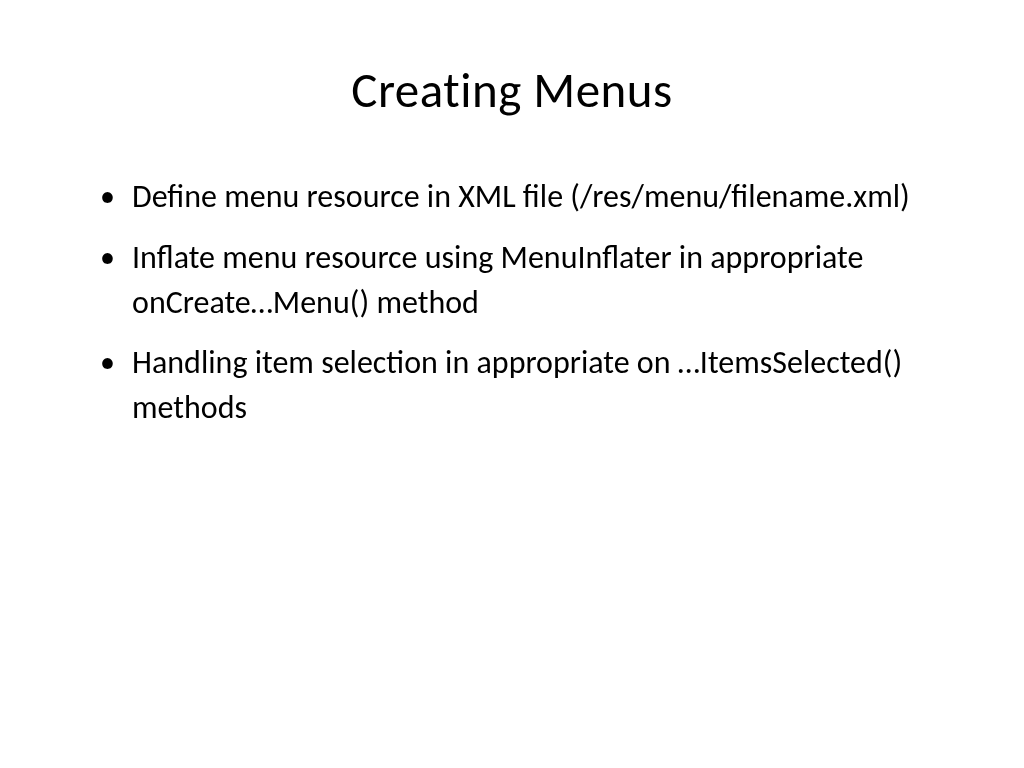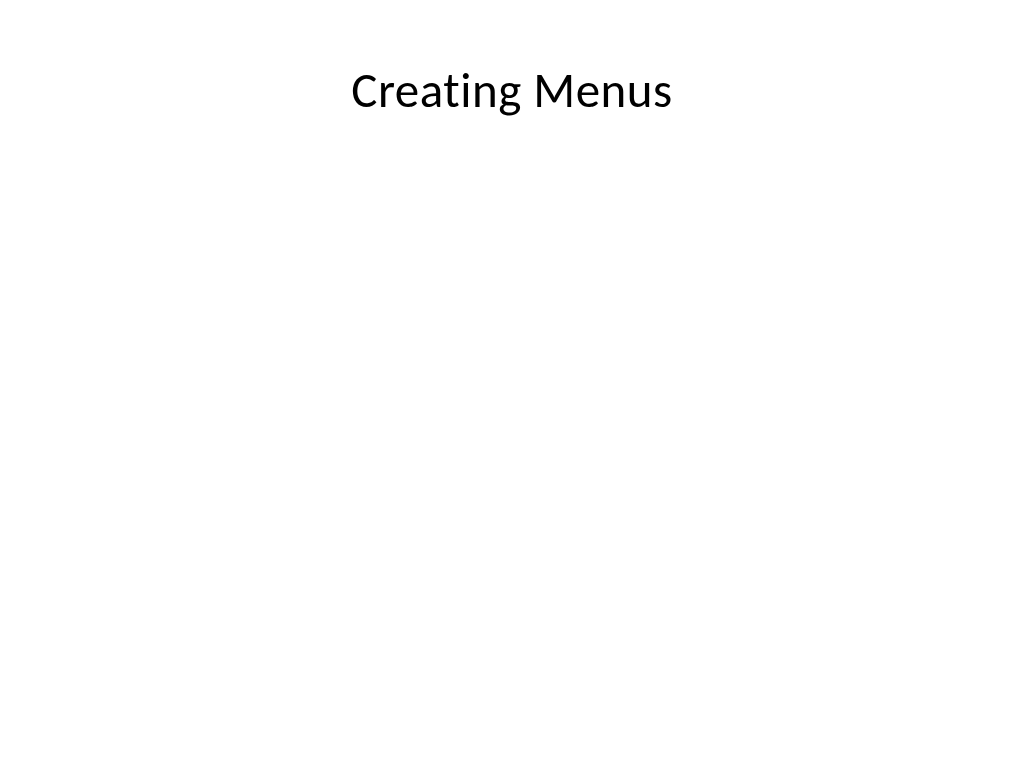--- a/index.html
+++ b/index.html
@@ -45,13 +45,18 @@
       left: 0;
       top: 0;
       font-size: 30px;
     }
   </style>
 </head>
 <body>
 
 <div class="slide">
   <h1 class="title">Creating Menus</h1>
+  <ul class="bullets">
+    <li>Define menu resource in XML file (/res/menu/filename.xml)</li>
+    <li>Inflate menu resource using MenuInflater in appropriate onCreate…Menu() method</li>
+    <li>Handling item selection in appropriate on …ItemsSelected() methods</li>
+  </ul>
 </div>
 
 </body></html>

